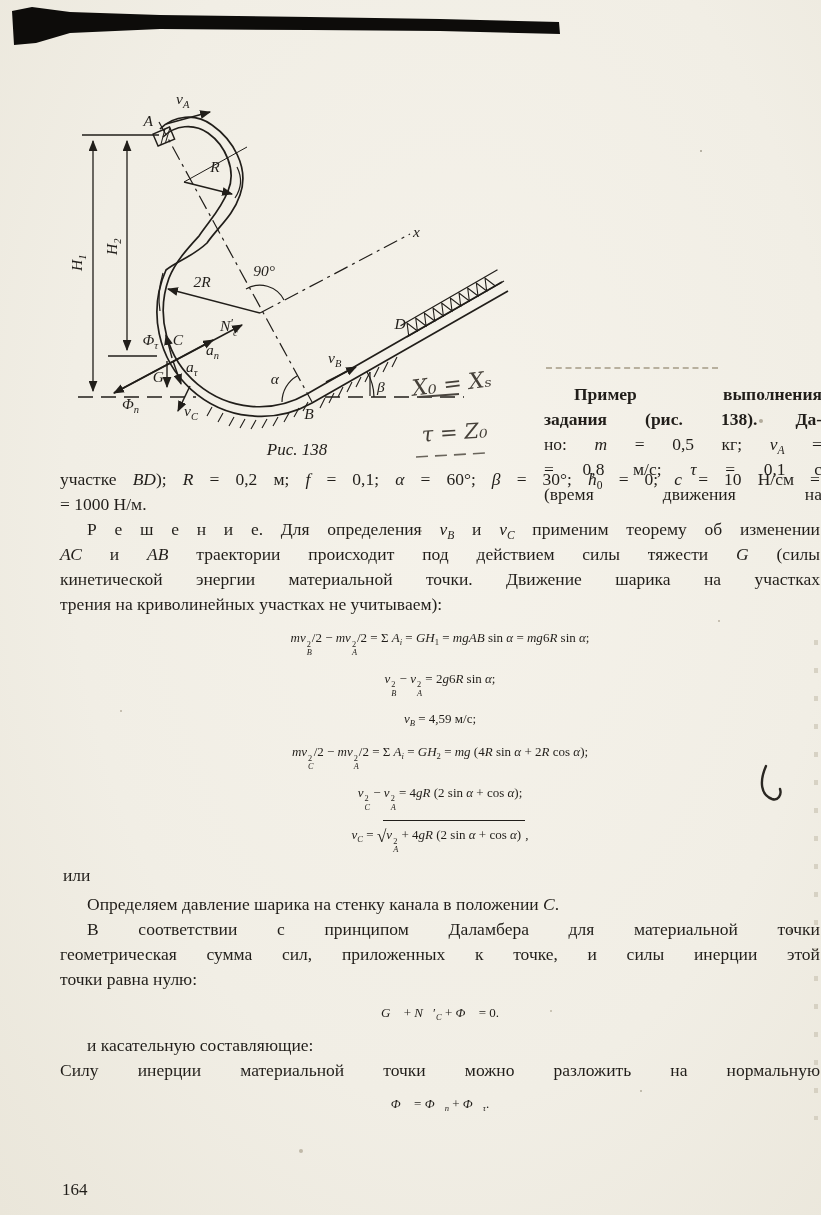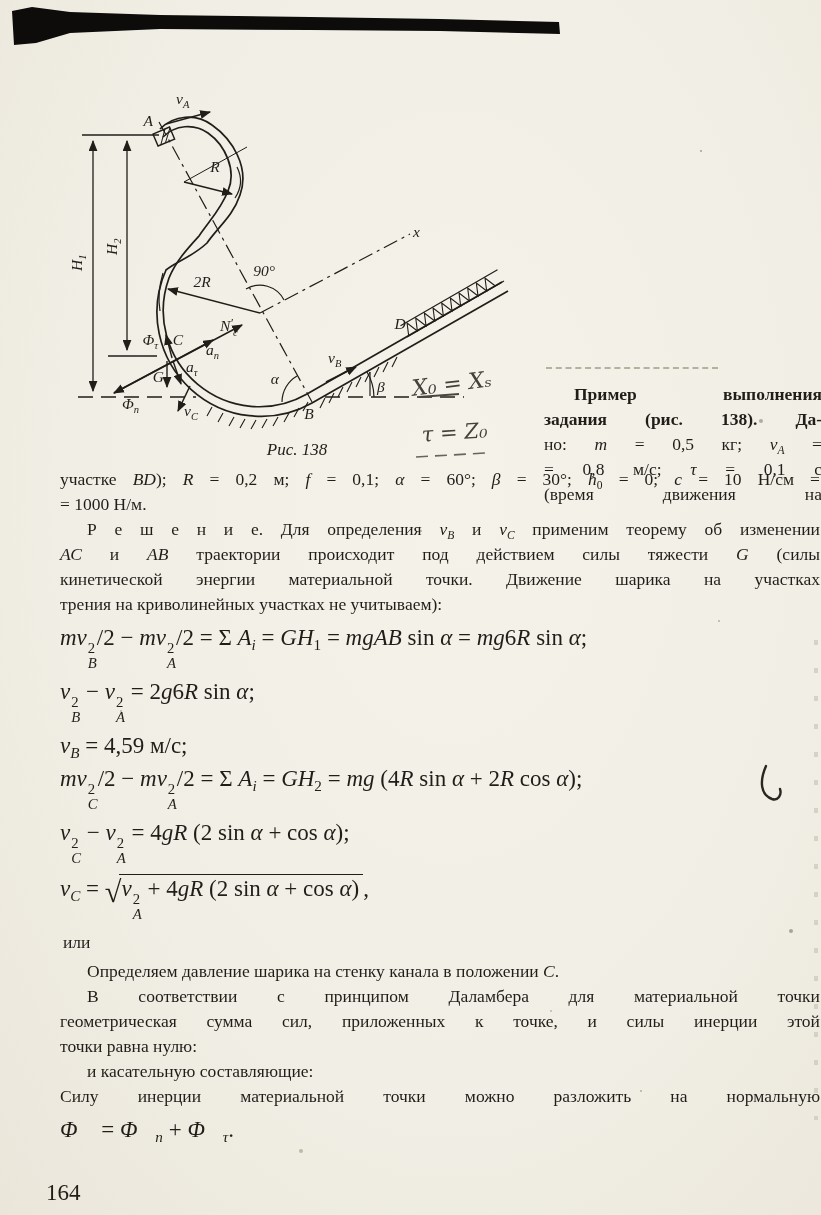--- a/index.html
+++ b/index.html
@@ -35,29 +35,29 @@
   .hw{font-family:"DejaVu Serif",serif;font-style:italic;fill:#454039;}
   
   .rc{position:absolute;left:544px;top:382px;width:278px;font-size:17.5px;line-height:25px;}
   .rc .tl:first-child{text-indent:30px;}
   #mainflow{position:absolute;left:60px;top:467px;width:760px;font-size:17.5px;line-height:25px;}
   .tl{text-align:justify;text-align-last:justify;}
   .tl-last{text-align-last:auto;}
   .indent-first .tl:first-child{text-indent:27px;}
   .para-one{text-indent:27px;text-align:justify;}
   .or-word{margin:2px 0 0 3px;}
-  .eq{font-size:23px;margin:8px 0;}
+  .eq{text-align:center;font-size:13px;margin:8px 0;}
   sub{font-size:0.66em;vertical-align:-0.35em;line-height:0;}
   .ss{display:inline-flex;flex-direction:column;align-items:flex-start;font-size:0.64em;
       line-height:1.02;vertical-align:-0.55em;margin-left:1px;}
   .ss span{display:block;}
   .sq{display:inline-block;white-space:nowrap;}
   .sq .rad{font-size:1.32em;vertical-align:-0.18em;margin-right:-3px;}
   .sq .bar{border-top:1.7px solid #211e1a;padding:1px 4px 0 3px;display:inline-block;}
-  .pagenum{position:absolute;left:46px;top:1180px;font-size:23px;}
+  .pagenum{position:absolute;left:62px;top:1180px;font-size:17px;}
 </style>
 </head>
 <body>
 
 <div id="page">
 
   <svg id="topbar" width="556" height="46">
     <polygon points="2,7 22,3 60,8 150,11 300,13 430,15 549,18 550,30 430,27 300,26 150,25 60,29 26,39 4,41" fill="#0d0c0a"></polygon>
   </svg>
 
@@ -212,20 +212,21 @@
             </span> + 4<i>gR</i> (2 sin <i>α</i> + cos <i>α</i>)</span></span>,</div>
 
     <div class="or-word">или</div>
 
     <div class="para-one" style="margin-top:4px">Определяем давление шарика на стенку канала в положении <i>С</i>.</div>
     <div class="para indent-first">
         <div class="tl">В соответствии с принципом Даламбера для материальной точки</div>
         <div class="tl">геометрическая сумма сил, приложенных к точке, и силы инерции этой</div>
         <div class="tl tl-last">точки равна нулю:</div>
       </div>
+    <div class="eq"><i>G⃗</i> + <i>N⃗</i>′<sub><i>C</i></sub> + <i>Φ⃗</i> = 0.</div>
     <div class="para indent-first">
         <div class="tl tl-last">и касательную составляющие:</div>
         <div class="tl">Силу инерции материальной точки можно разложить на нормальную</div>
       </div>
     <div class="eq"><i>Φ⃗</i> = <i>Φ⃗</i><sub><i>n</i></sub> + <i>Φ⃗</i><sub><i>τ</i></sub>.</div>
 
   </div>
 
   <div class="pagenum">164</div>
 </div>

